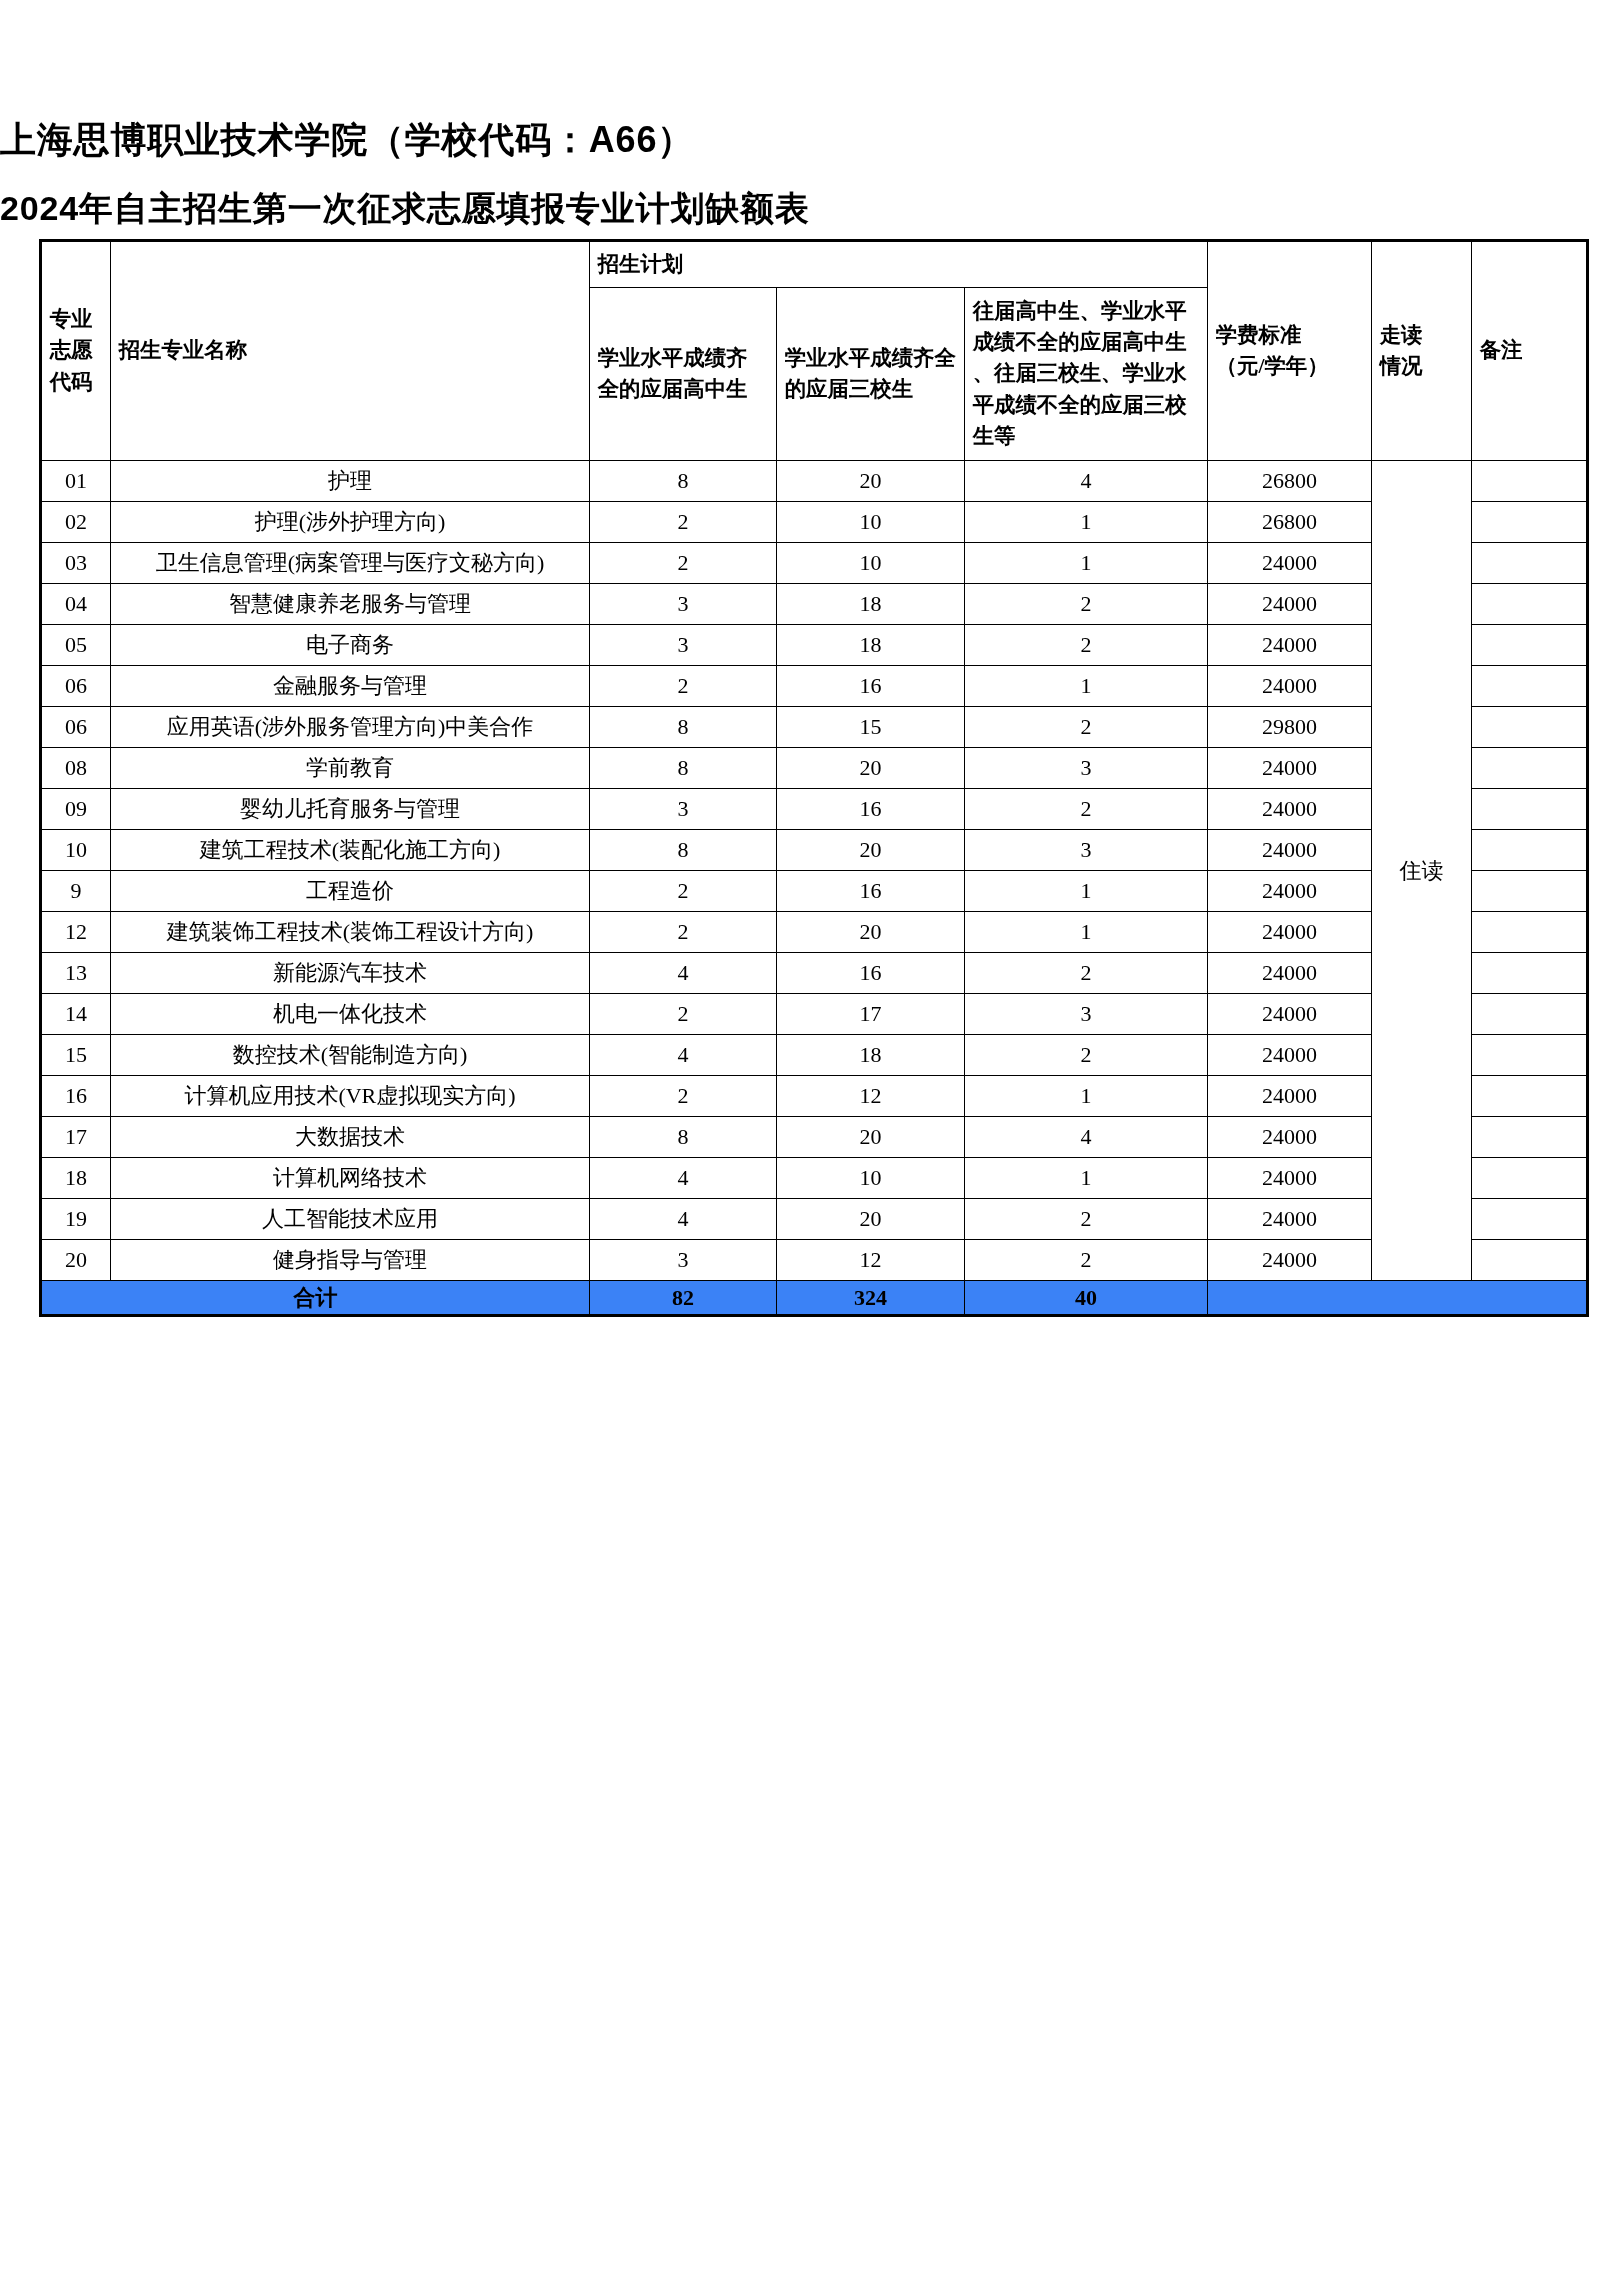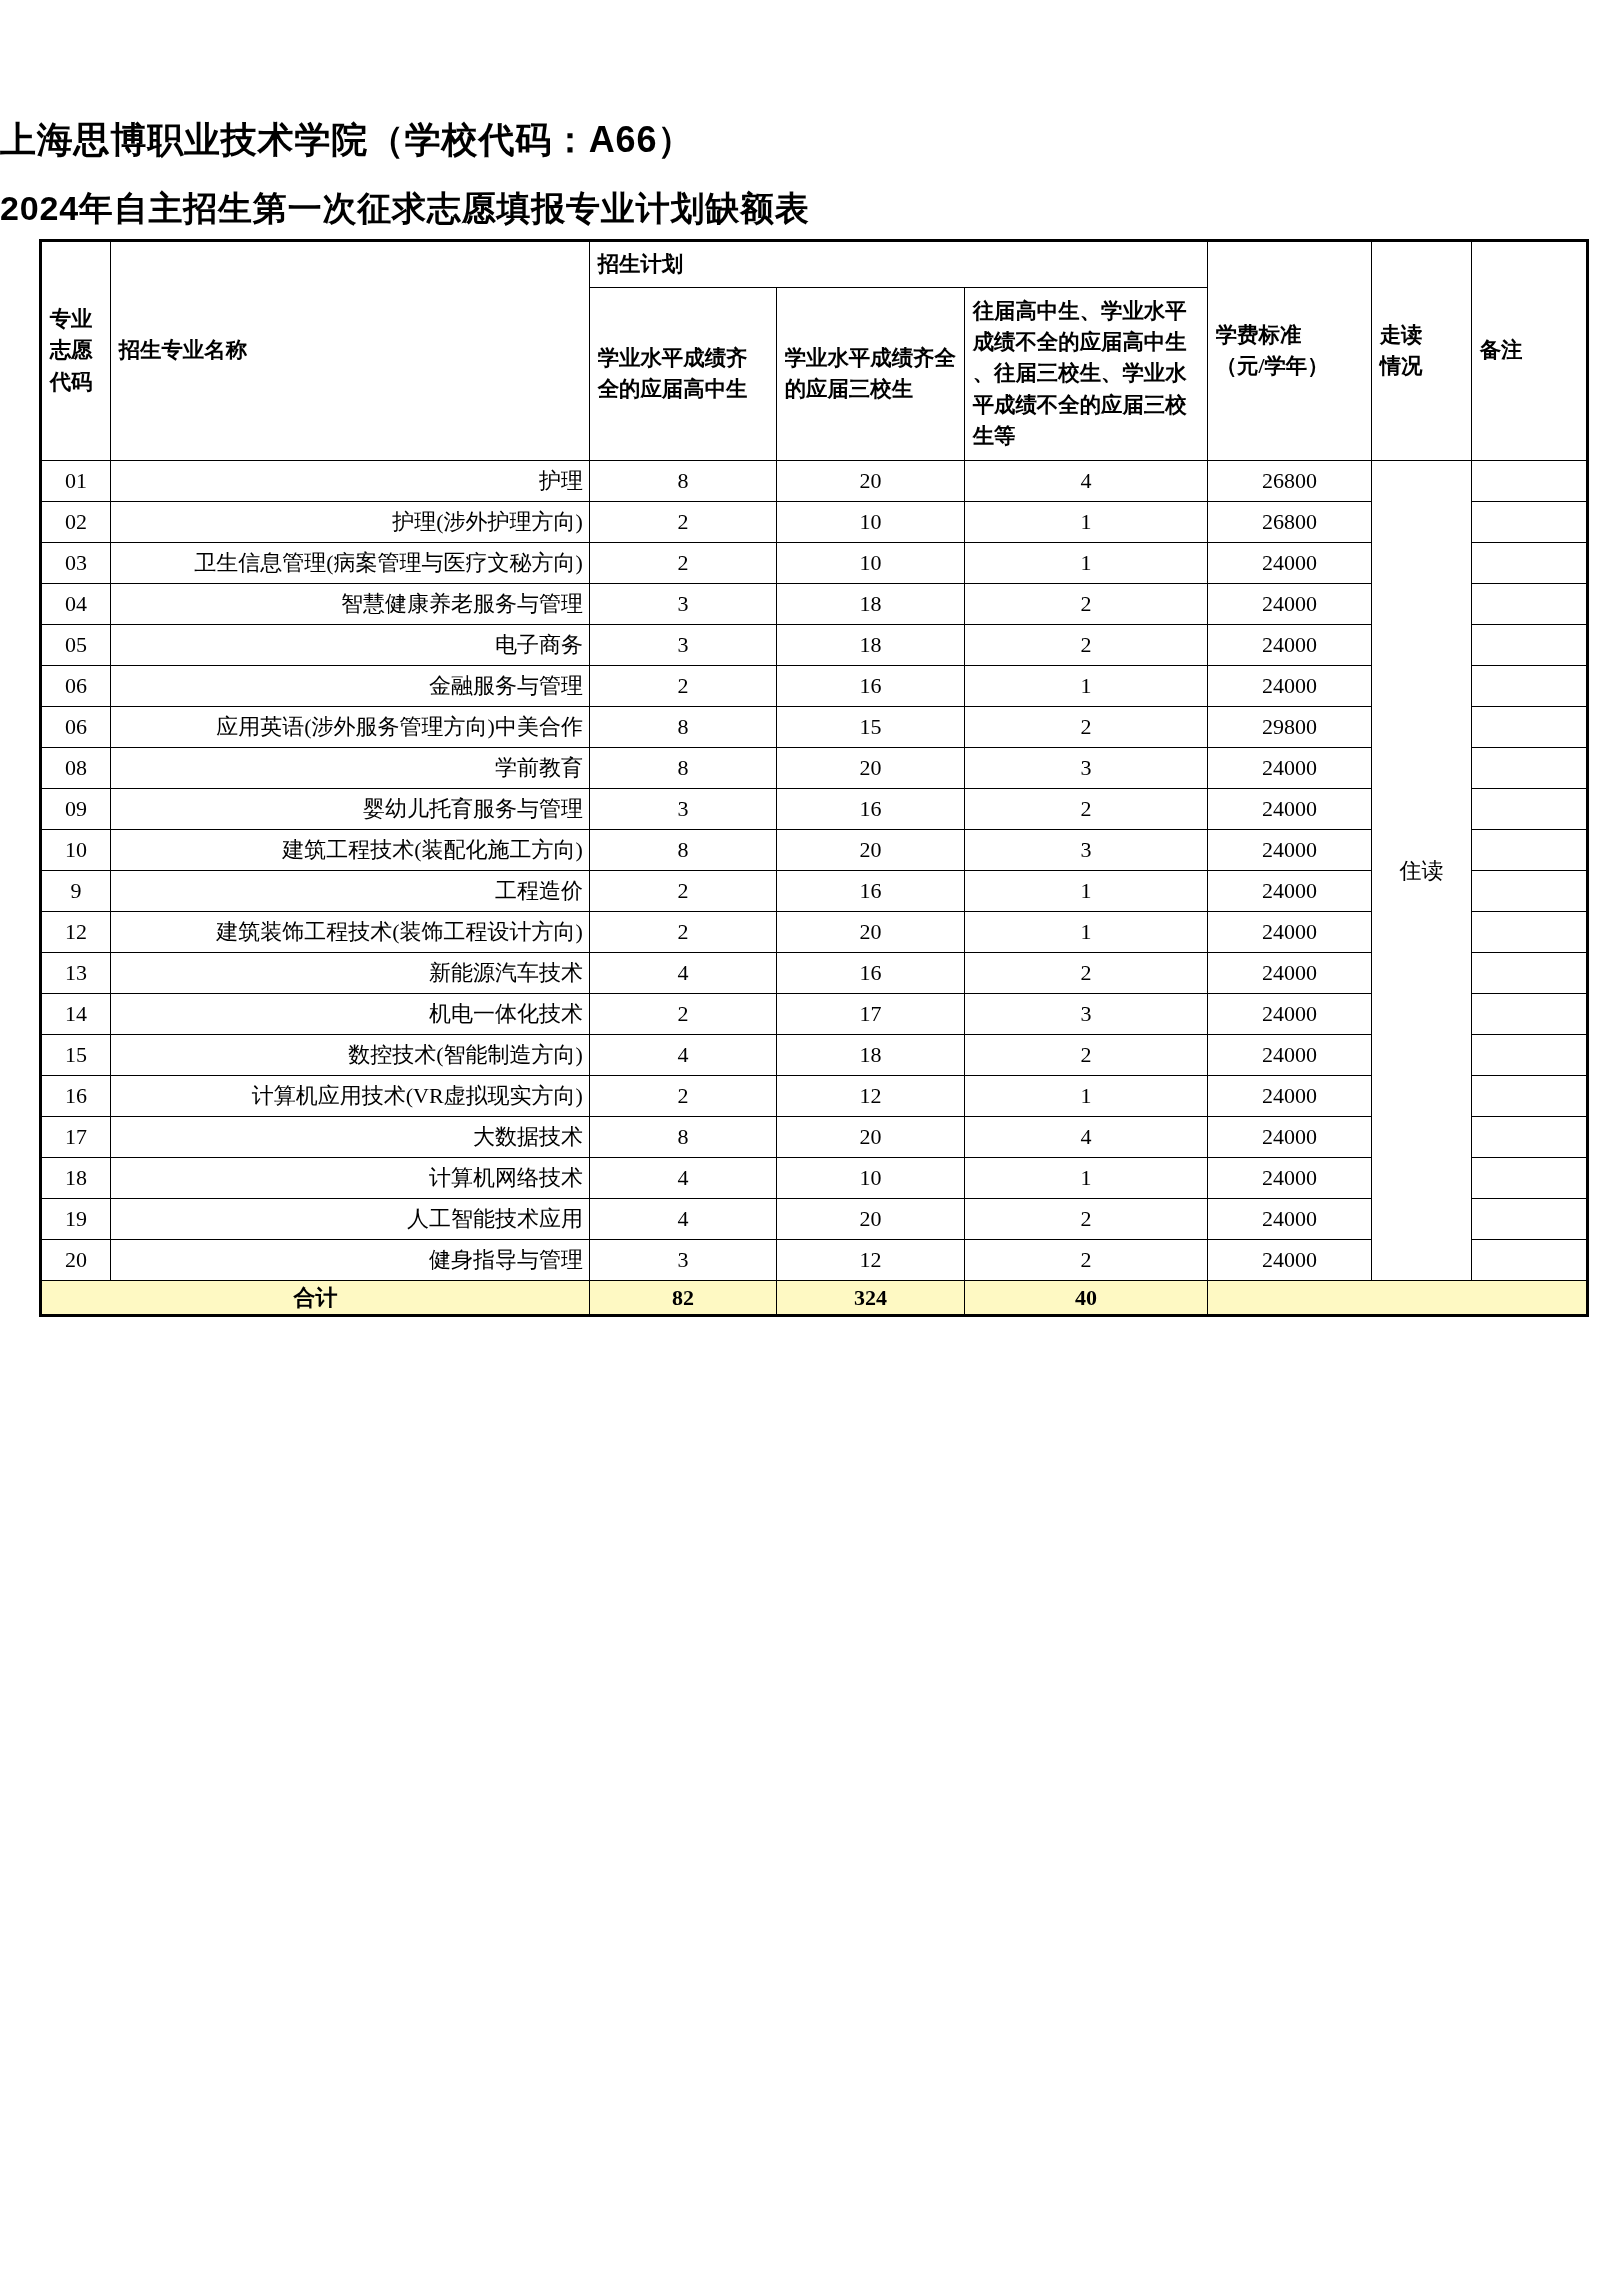--- a/index.html
+++ b/index.html
@@ -62,23 +62,23 @@
     padding: 3.1px 7.7px;
   }
   tr.hdr-top { height: 47px; }
   tr.hdr-sub { height: 173px; }
   table.enrollment td {
     font-size: 22px;
     height: 41px;
     padding: 1.5px 6.1px;
   }
   td.num { text-align: center; }
-  td.name { text-align: right; padding-left: 7.7px; }
+  td.name { text-align: center; padding-left: 7.7px; }
   tr.total-row td {
-    background: #fef9c3;
+    background: #3b82f6;
     font-weight: bold;
     height: 27px;
     text-align: center;
   }
   .hline { display: block; }
 </style>
 </head>
 <body>
 
 <div class="page-title">上海思博职业技术学院（学校代码：A66）</div>

